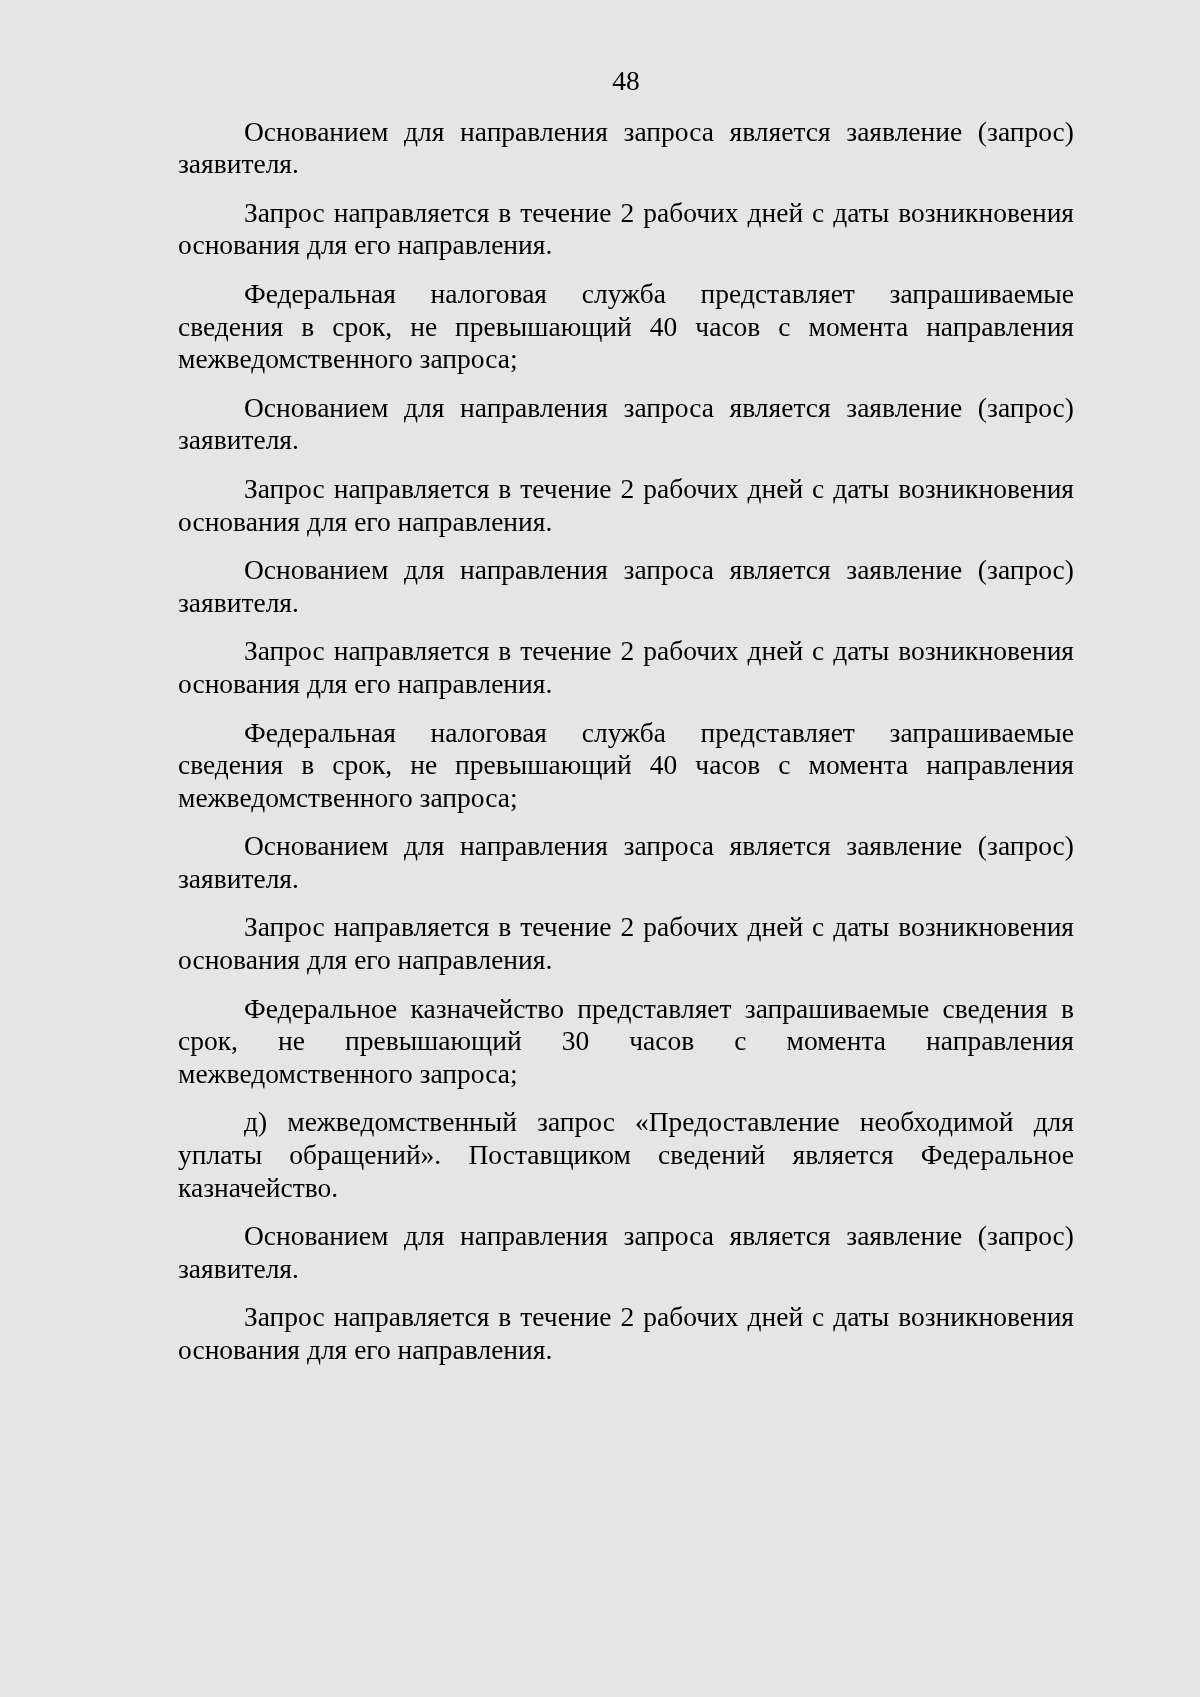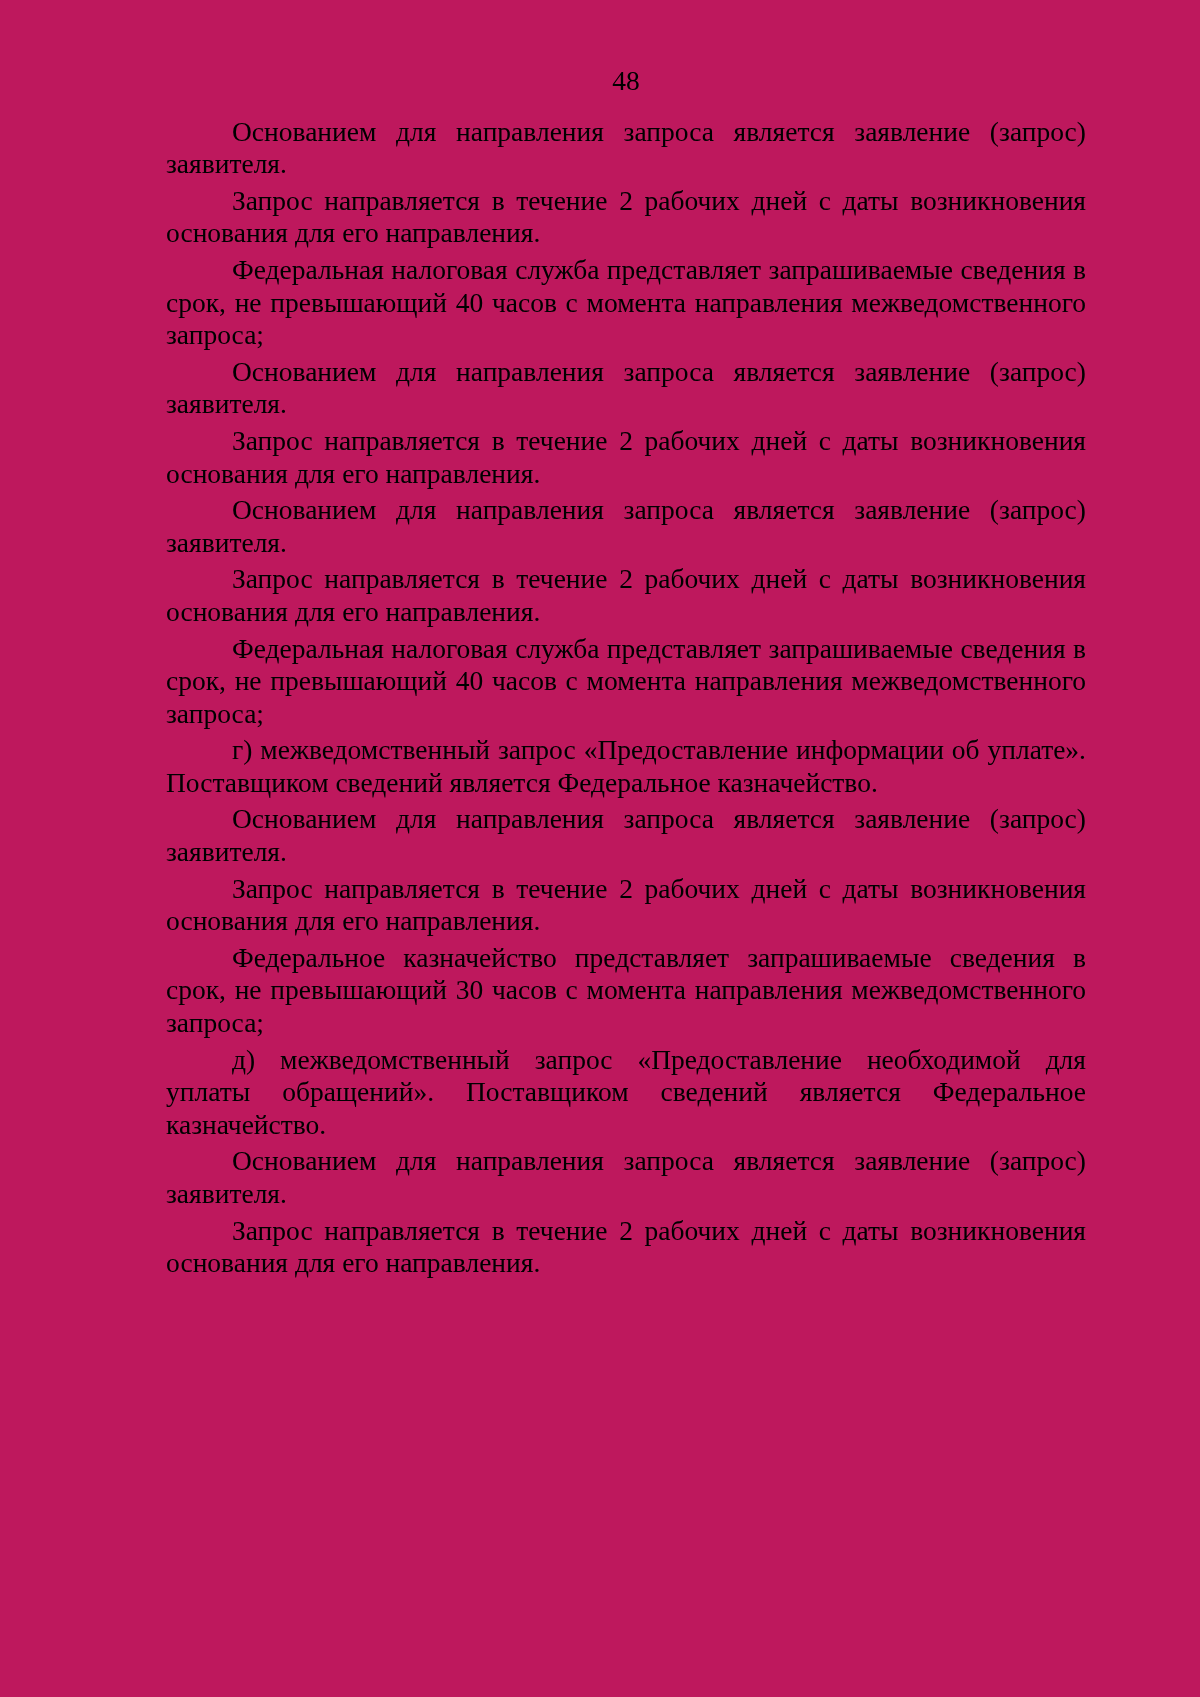--- a/index.html
+++ b/index.html
@@ -5,36 +5,36 @@
   html, body {
     margin: 0;
     padding: 0;
     background: #ffffff;
   }
   .page {
     position: relative;
     width: 1200px;
     height: 1697px;
     box-sizing: border-box;
-    background: #be185d;
+    background: #e5e5e5;
     color: #000000;
     font-family: "Liberation Serif", "DejaVu Serif", serif;
     font-size: 27.5px;
     line-height: 32.6px;
     padding: 65px 110px 0 162px;
     overflow: hidden;
   }
   .page-number {
     text-align: center;
   }
   .content {
     margin-top: 18px;
   }
   p.para {
-    margin: 4px;
+    margin: 16px;
     padding: 0;
     text-align: justify;
     text-align-last: left;
     text-indent: 66px;
     hyphens: none;
   }
 </style>
 </head>
 <body>
 
@@ -42,21 +42,20 @@
   <div class="page-number">48</div>
   <div class="content">
     <p class="para">Основанием для направления запроса является заявление (запрос) заявителя.</p>
     <p class="para">Запрос направляется в течение 2 рабочих дней с даты возникновения основания для его направления.</p>
     <p class="para">Федеральная налоговая служба представляет запрашиваемые сведения в срок, не превышающий 40 часов с момента направления межведомственного запроса;</p>
     <p class="para">Основанием для направления запроса является заявление (запрос) заявителя.</p>
     <p class="para">Запрос направляется в течение 2 рабочих дней с даты возникновения основания для его направления.</p>
     <p class="para">Основанием для направления запроса является заявление (запрос) заявителя.</p>
     <p class="para">Запрос направляется в течение 2 рабочих дней с даты возникновения основания для его направления.</p>
     <p class="para">Федеральная налоговая служба представляет запрашиваемые сведения в срок, не превышающий 40 часов с момента направления межведомственного запроса;</p>
-    <p class="para">г) межведомственный запрос «Предоставление информации об уплате». Поставщиком сведений является Федеральное казначейство.</p>
     <p class="para">Основанием для направления запроса является заявление (запрос) заявителя.</p>
     <p class="para">Запрос направляется в течение 2 рабочих дней с даты возникновения основания для его направления.</p>
     <p class="para">Федеральное казначейство представляет запрашиваемые сведения в срок, не превышающий 30 часов с момента направления межведомственного запроса;</p>
     <p class="para">д) межведомственный запрос «Предоставление необходимой для уплаты обращений». Поставщиком сведений является Федеральное казначейство.</p>
     <p class="para">Основанием для направления запроса является заявление (запрос) заявителя.</p>
     <p class="para">Запрос направляется в течение 2 рабочих дней с даты возникновения основания для его направления.</p>
   </div>
 </div>
 
 </body></html>

